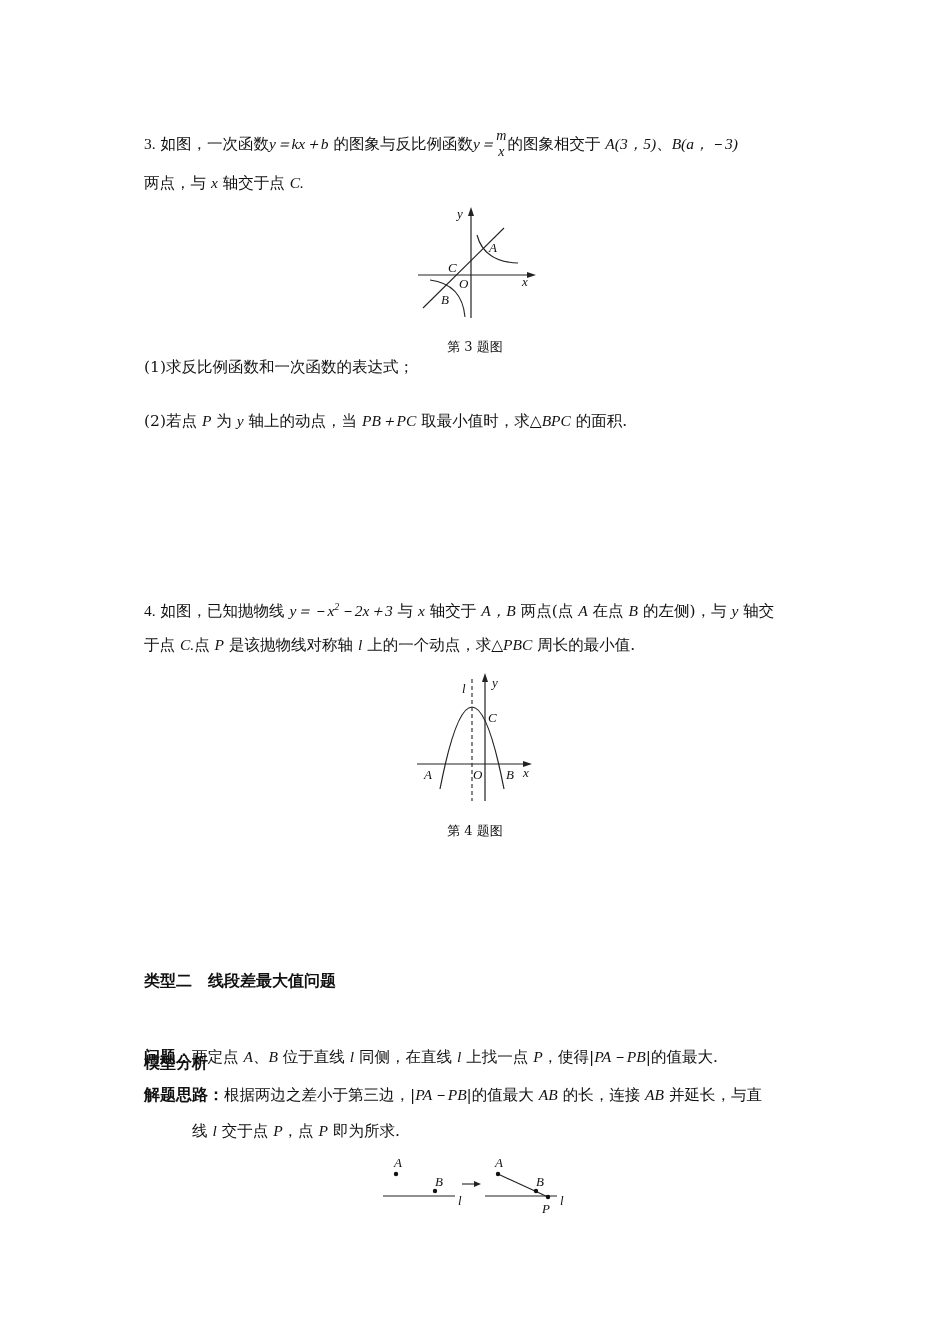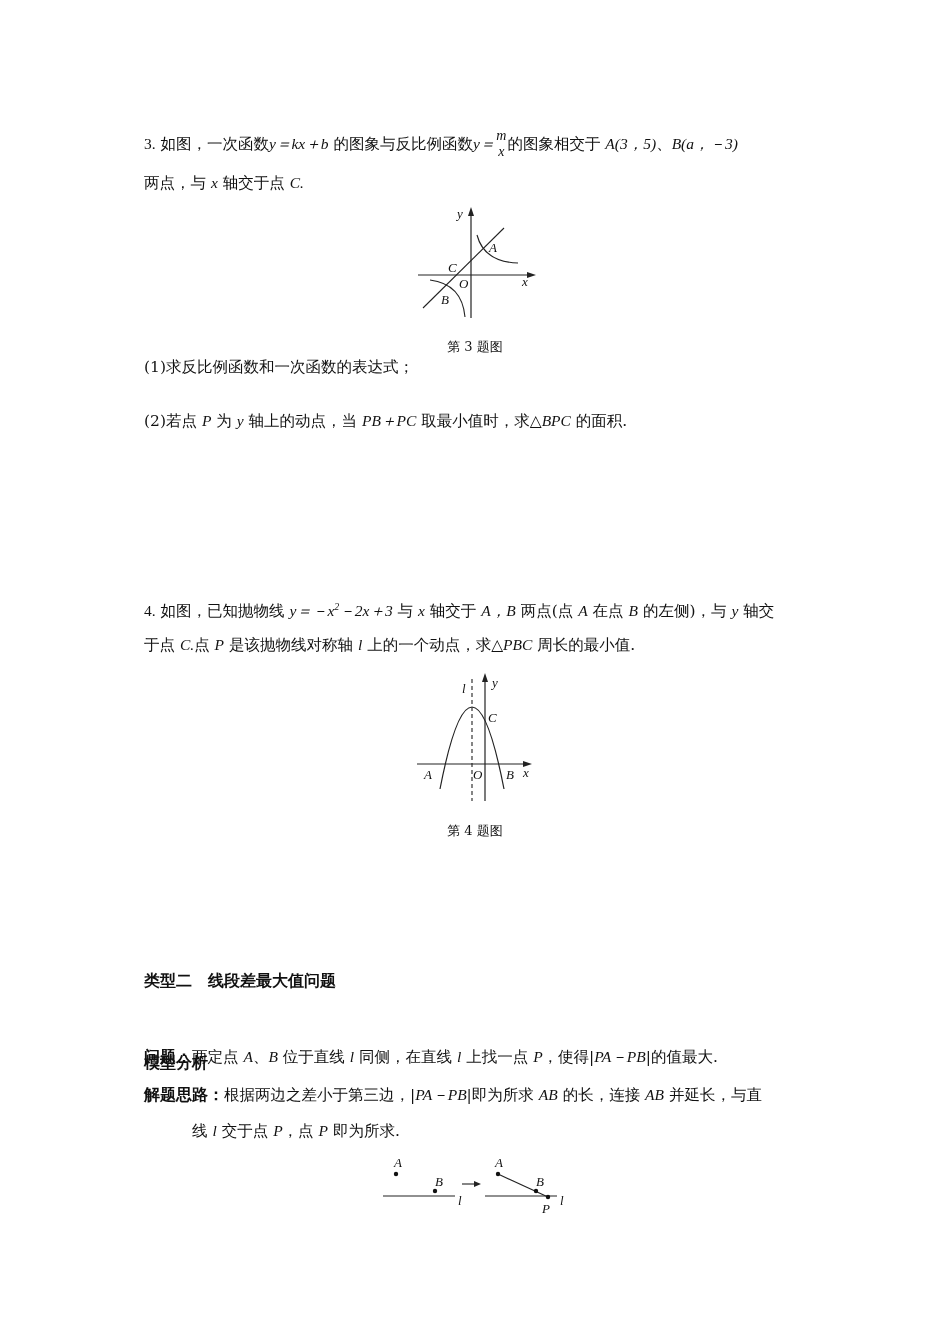--- a/index.html
+++ b/index.html
@@ -136,21 +136,21 @@
   <span class="it">A</span><span>、</span><span class="it">B</span>
   <span>位于直线</span>
   <span class="it">l</span>
   <span>同侧，在直线</span>
   <span class="it">l</span>
   <span>上找一点</span>
   <span class="it">P</span><span>，使得|</span><span class="it">PA－PB</span><span>|的值最大.</span>
 </div>
 
 <div class="line" style="top:1085px;">
-  <span class="bold">解题思路：</span><span>根据两边之差小于第三边，|</span><span class="it">PA－PB</span><span>|即为所求</span>
+  <span class="bold">解题思路：</span><span>根据两边之差小于第三边，|</span><span class="it">PA－PB</span><span>|的值最大</span>
   <span class="it">AB</span>
   <span>的长，连接</span>
   <span class="it">AB</span>
   <span>并延长，与直</span>
 </div>
 <div class="line" style="top:1121px;margin-left:48px;">
   <span>线</span>
   <span class="it">l</span>
   <span>交于点</span>
   <span class="it">P</span><span>，点</span>

